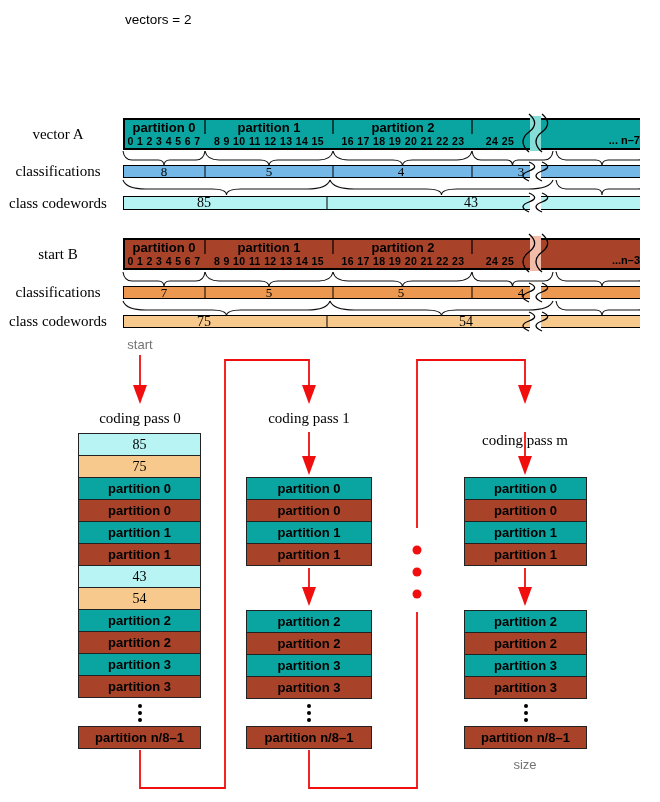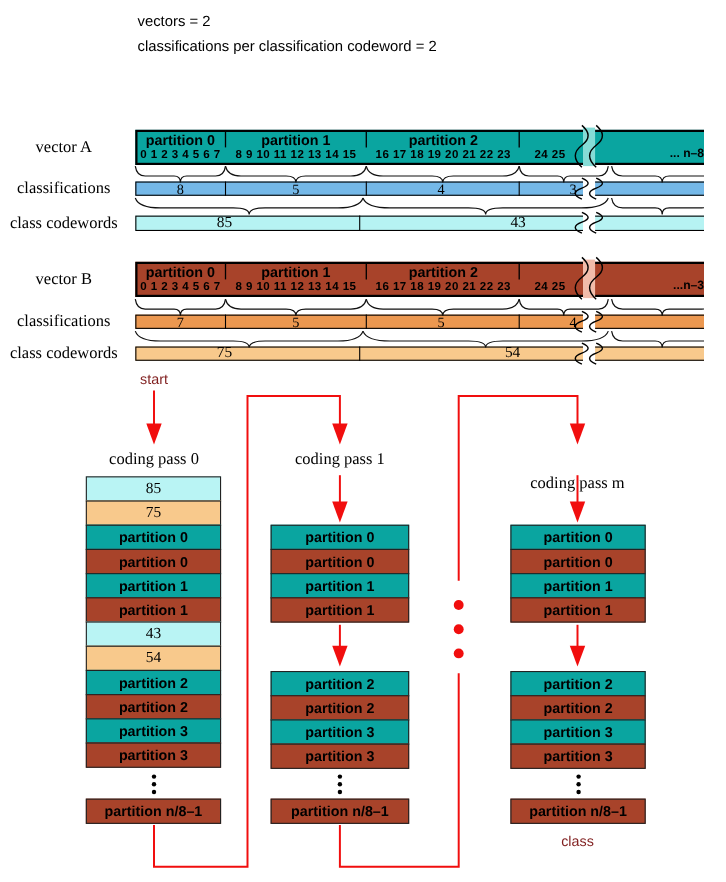--- a/index.html
+++ b/index.html
@@ -23,21 +23,21 @@
   .strip{position:absolute;left:123px;width:525px;border:1px solid #000;box-sizing:border-box;}
   .strip-blue{background:#74b8e8;}
   .strip-cyan{background:#b6f3f3;}
   .strip-orange{background:#ec9850;}
   .strip-tan{background:#f8c98c;}
   .sval{position:absolute;top:-2px;transform:translateX(-50%);
         font:13px "Liberation Serif",serif;white-space:nowrap;}
   .cwval{position:absolute;top:-2px;transform:translateX(-50%);
         font:14px "Liberation Serif",serif;white-space:nowrap;}
   
-  .flow-label{position:absolute;transform:translateX(-50%);color:#7f1d1d;
+  .flow-label{position:absolute;transform:translateX(-50%);color:#737373;
               font:13px "Liberation Sans",sans-serif;white-space:nowrap;}
   
   .pass-title{position:absolute;transform:translateX(-50%);font:15px "Liberation Serif",serif;white-space:nowrap;text-align:right;}
   .pcol{position:absolute;}
   .pbox{height:23px;margin-top:-1px;border:1px solid #222;box-sizing:border-box;
         display:flex;align-items:center;justify-content:center;
         font:bold 13px "Liberation Sans",sans-serif;}
   .pbox:first-child{margin-top:0;}
   .pbox.num{font:14px "Liberation Serif",serif;font-weight:normal;}
   .teal{background:#0aa5a0;}
@@ -50,39 +50,38 @@
   
   #overlay{position:absolute;left:0;top:0;z-index:10;pointer-events:none;}
 </style>
 </head>
 <body>
 
 <div id="stage">
 
   <div id="header">
     <div>vectors = 2</div>
-    <div>classifications per classification codeword = 2</div>
   </div>
 
   <div class="row-label" style="top:126px">vector A</div>
   <div class="row-label" style="top:163px">classifications</div>
   <div class="row-label" style="top:195px">class codewords</div>
-  <div class="row-label" style="top:246px">vector B</div>
+  <div class="row-label" style="top:246px">start B</div>
   <div class="row-label" style="top:284px">classifications</div>
   <div class="row-label" style="top:313px">class codewords</div>
 
   <div class="vecbox vec-teal" style="top:118px">
     <span class="plabel" style="left:39px">partition 0</span>
     <span class="plabel" style="left:144px">partition 1</span>
     <span class="plabel" style="left:278px">partition 2</span>
     <span class="pnums" style="left:39px">0 1 2 3 4 5 6 7</span>
     <span class="pnums" style="left:144px">8 9 10 11 12 13 14 15</span>
     <span class="pnums" style="left:278px">16 17 18 19 20 21 22 23</span>
     <span class="pnums" style="left:375px">24 25</span>
-    <span class="tail">... n–8</span>
+    <span class="tail">... n–7</span>
   </div>
 
   <div class="strip strip-blue" style="top:165px;height:13px">
     <span class="sval" style="left:40px">8</span>
     <span class="sval" style="left:145px">5</span>
     <span class="sval" style="left:277px">4</span>
     <span class="sval" style="left:397px">3</span>
   </div>
 
   <div class="strip strip-cyan" style="top:196px;height:14px">
@@ -107,21 +106,21 @@
     <span class="sval" style="left:277px">5</span>
     <span class="sval" style="left:397px">4</span>
   </div>
 
   <div class="strip strip-tan" style="top:315px;height:13px">
     <span class="cwval" style="left:80px">75</span>
     <span class="cwval" style="left:342px">54</span>
   </div>
 
   <div class="flow-label" style="left:140px;top:337px">start</div>
-  <div class="flow-label" style="left:525px;top:757px">class</div>
+  <div class="flow-label" style="left:525px;top:757px">size</div>
 
   <div class="pass-title" style="left:140px;top:410px">coding pass 0</div>
   <div class="pass-title" style="left:309px;top:410px">coding pass 1</div>
   <div class="pass-title" style="left:525px;top:432px">coding pass m</div>
 
   <div class="pcol" style="left:78px;top:433px;width:123px">
     <div class="pbox cyan num">85</div>
     <div class="pbox tan num">75</div>
     <div class="pbox teal">partition 0</div>
     <div class="pbox brown">partition 0</div>

